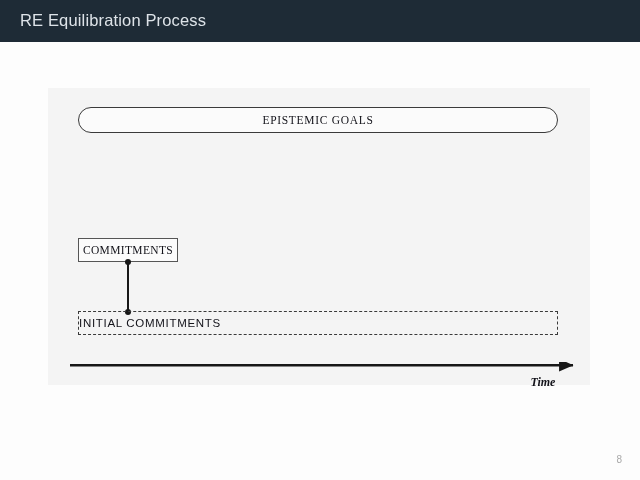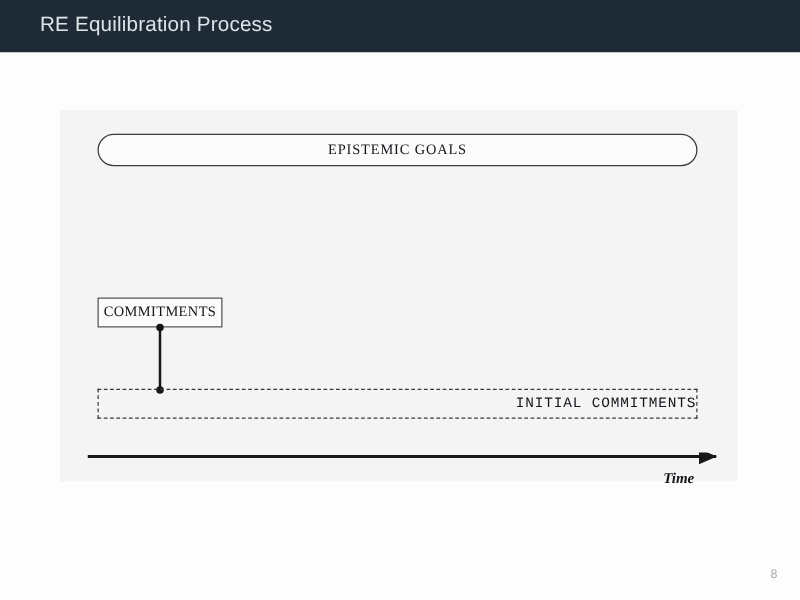--- a/index.html
+++ b/index.html
@@ -30,21 +30,20 @@
   #header-title {
     position: absolute;
     left: 20px;
     top: 11px;
     font-family: "Liberation Sans", sans-serif;
     font-size: 16.5px;
     font-weight: 400;
     letter-spacing: 0.15px;
     color: #dde3e8;
     white-space: nowrap;
-    margin-left: 12px;
   }
 
   
   #slide-body {
     position: absolute;
     left: 0;
     top: 42px;
     width: 640px;
     height: 438px;
     background: #fdfdfd;
@@ -146,22 +145,22 @@
     border: 1.3px dashed #3a3a3a;
     background: transparent;
     box-sizing: border-box;
   }
   #initial-commitments-label {
     position: absolute;
     left: 0;
     right: 0;
     top: 50%;
     transform: translateY(-50%);
-    text-align: right;
-    font-family: Liberation Mono, monospace;
+    text-align: left;
+    font-family: Liberation Sans, sans-serif;
     font-size: 11.5px;
     letter-spacing: 0.7px;
     color: #13131a;
     white-space: nowrap;
   }
 
   
   #time-axis {
     position: absolute;
     left: 22px;         

